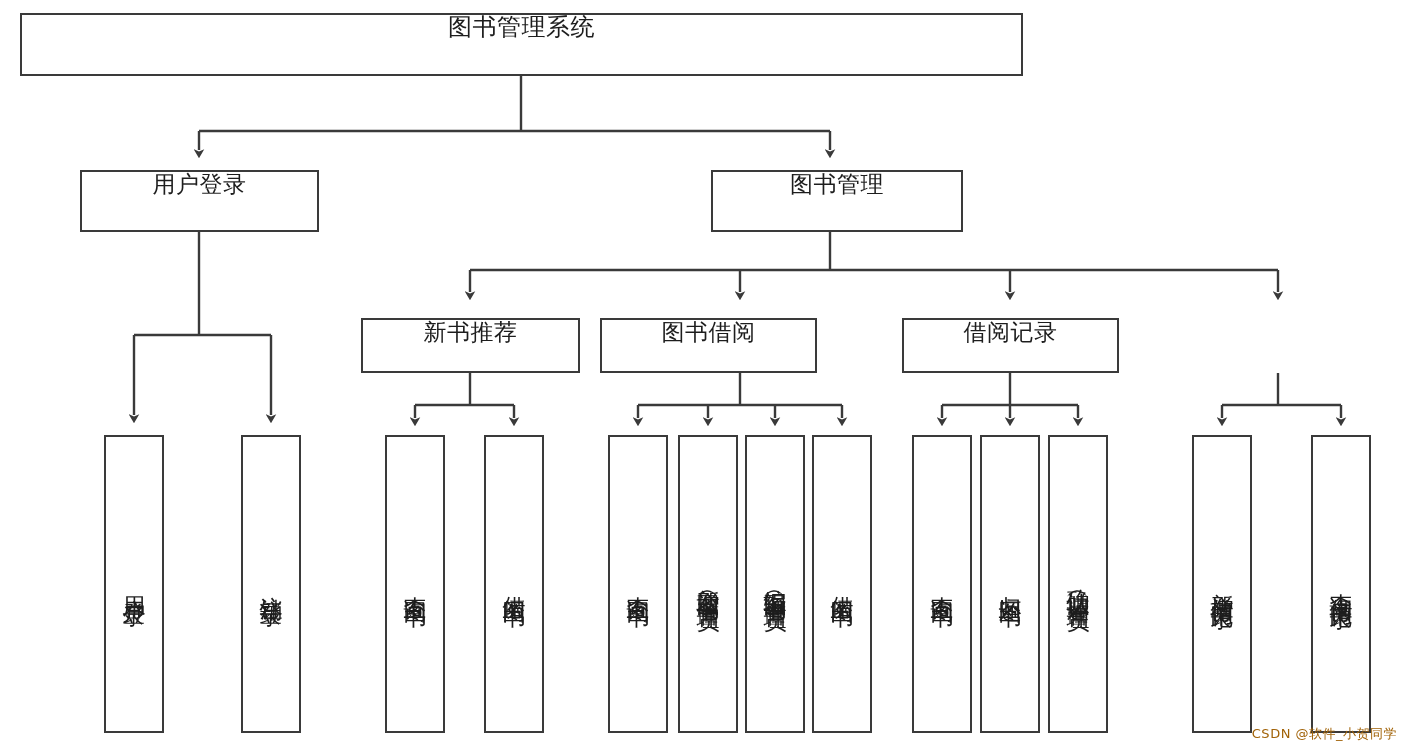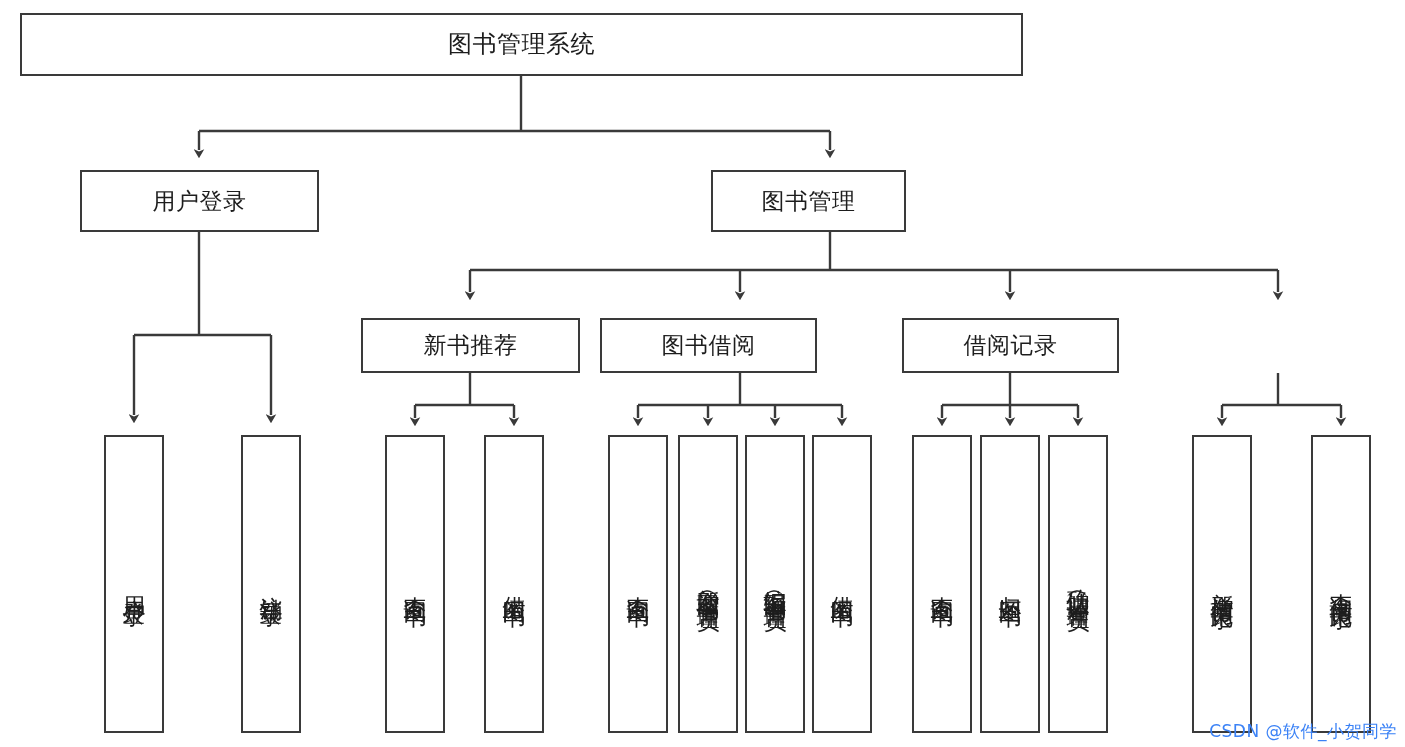--- a/index.html
+++ b/index.html
@@ -27,21 +27,21 @@
     width: 1405px;
     height: 747px;
     pointer-events: none;
   }
   .node {
     position: absolute;
     box-sizing: border-box;
     border: 2.2px solid #3a3a3a;
     background: #ffffff;
     display: flex;
-    align-items: center;
+    align-items: flex-start;
     justify-content: center;
     color: #1d1d1d;
   }
   .node-label {
     display: block;
     text-align: center;
     line-height: 1.08;
     white-space: nowrap;
   }
   
@@ -63,22 +63,22 @@
     font-size: 23px;
     line-height: 1.0;
     letter-spacing: 3px;
     white-space: nowrap;
     text-align: center;
   }
   #watermark {
     position: absolute;
     right: 8px;
     bottom: 4px;
-    font-size: 17px;
-    color: #3b82f6;
+    font-size: 13px;
+    color: #a16207;
     white-space: nowrap;
     letter-spacing: 0.5px;
   }
 </style>
 </head>
 <body>
 
 <div id="diagram-canvas">
 
   <svg id="edge-layer" viewBox="0 0 1405 747" width="1405" height="747" xmlns="http://www.w3.org/2000/svg">
@@ -131,21 +131,21 @@
     </g>
   </svg>
 
   <div class="node root horiz" style="left:20px; top:13px; width:1003px; height:63px;">
     <span class="node-label">图书管理系统</span>
   </div>
 
   <div class="node horiz" style="left:80px; top:170px; width:239px; height:62px;">
     <span class="node-label">用户登录</span>
   </div>
-  <div class="node horiz" style="left:711px; top:170px; width:195px; height:62px;">
+  <div class="node horiz" style="left:711px; top:170px; width:252px; height:62px;">
     <span class="node-label">图书管理</span>
   </div>
 
   <div class="node horiz" style="left:361px; top:318px; width:219px; height:55px;">
     <span class="node-label">新书推荐</span>
   </div>
   <div class="node horiz" style="left:600px; top:318px; width:217px; height:55px;">
     <span class="node-label">图书借阅</span>
   </div>
   <div class="node horiz" style="left:902px; top:318px; width:217px; height:55px;">

